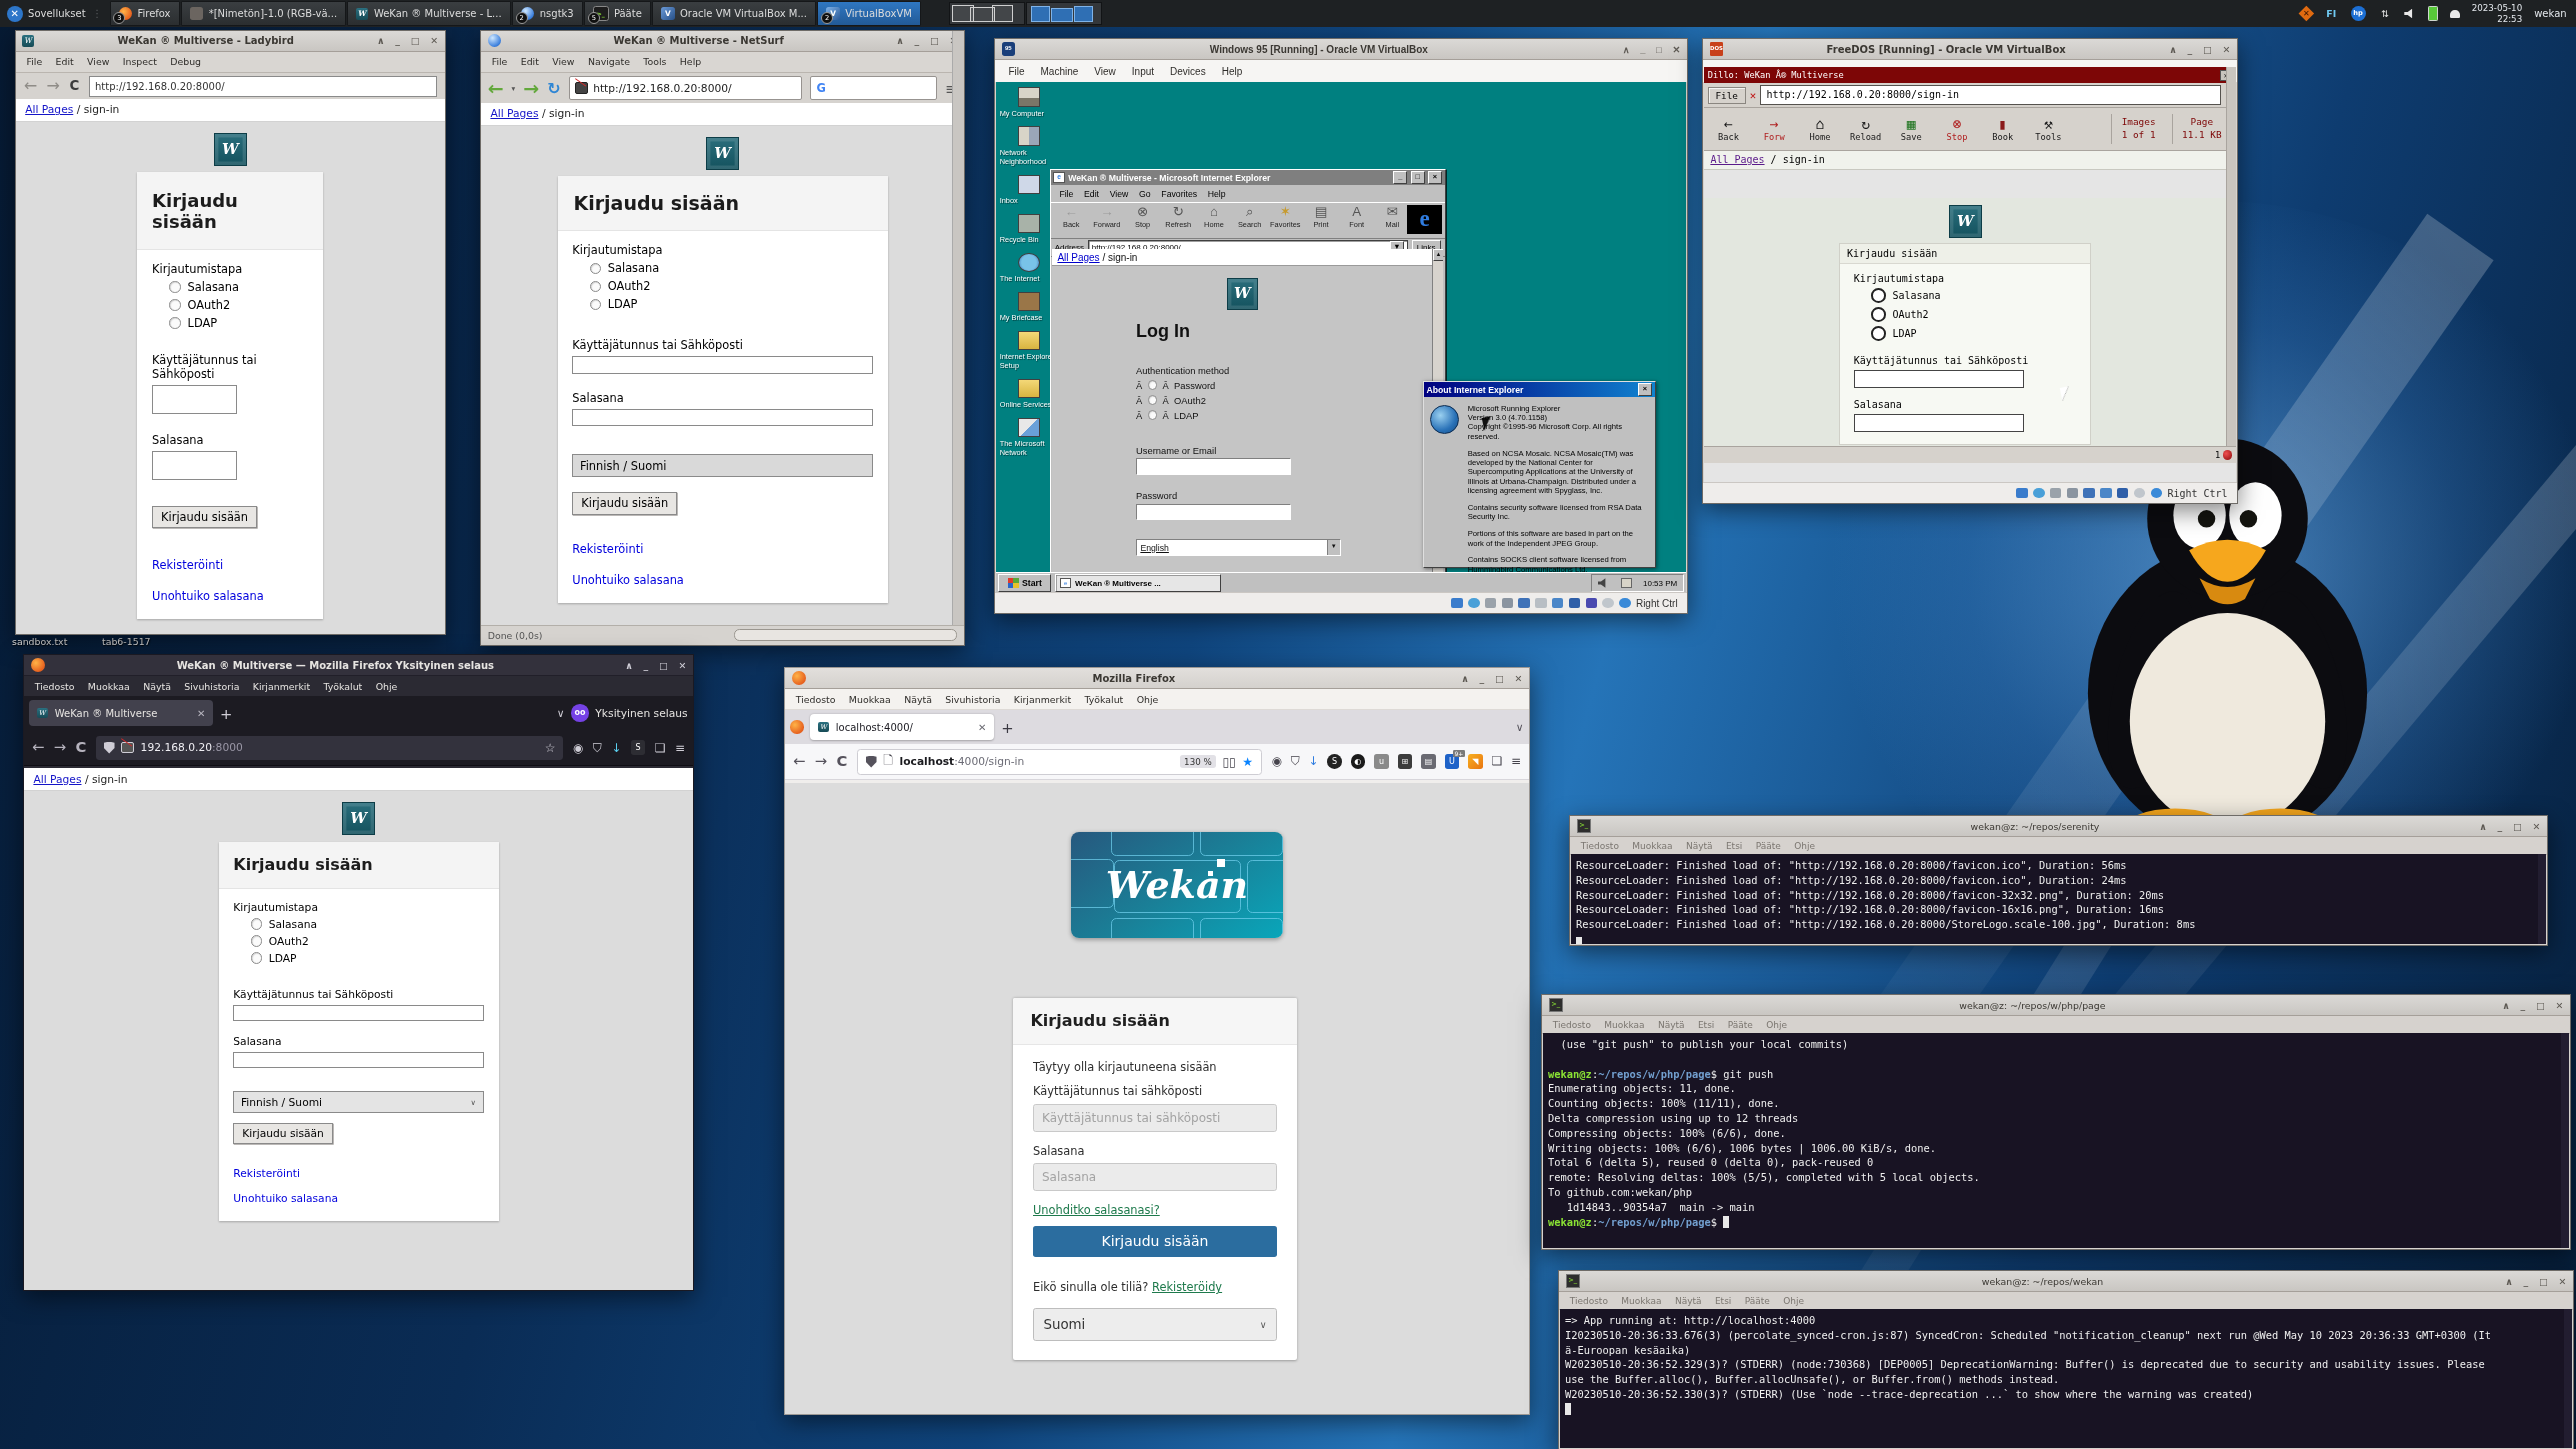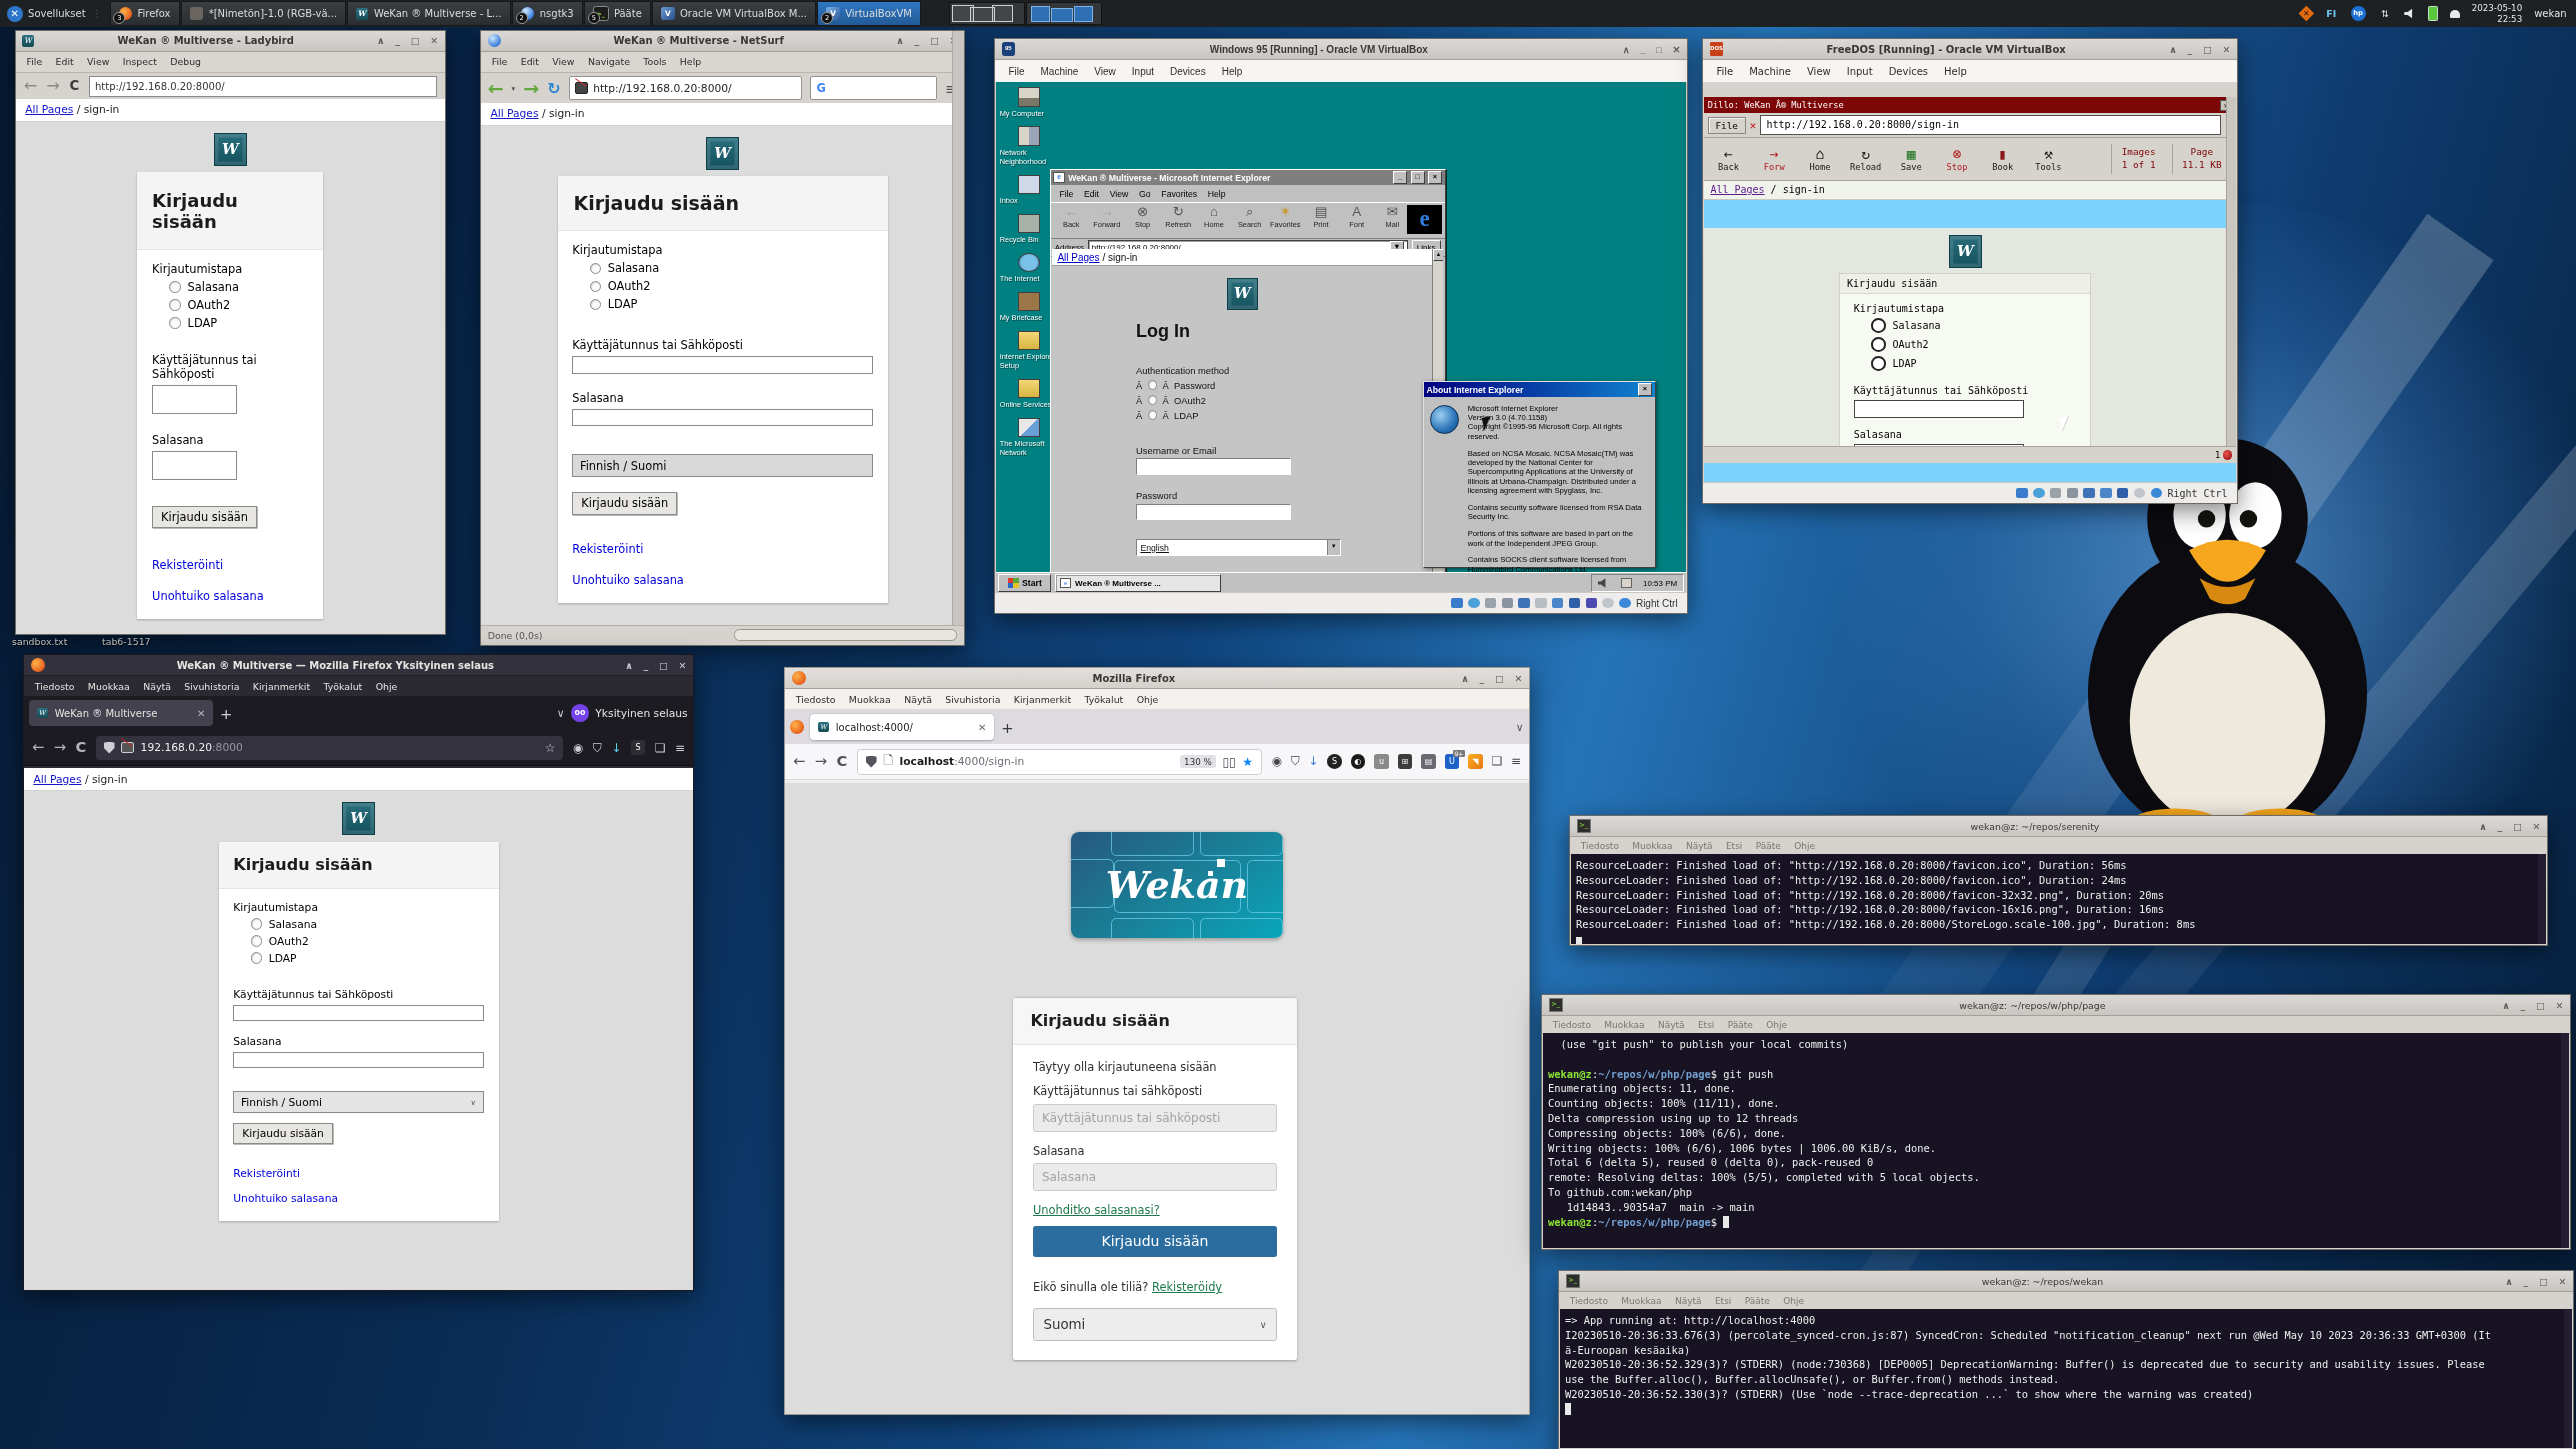--- a/index.html
+++ b/index.html
@@ -486,21 +486,21 @@
     </div>
 
     <div class="aboutdlg" style="left:427px;top:299px;width:231px;height:185px;">
       <div class="w95tb active">
         <span style="flex:1;">About Internet Explorer</span>
         <span class="w95btn">×</span>
       </div>
       <div style="position:absolute;left:6.7px;top:23px;" class="globe"></div>
       <span class="cursorarrow" style="left:59px;top:35px;"></span>
       <div style="position:absolute;left:44px;top:21.5px;right:6.7px;font-size:7.7px;line-height:9.4px;color:#000;">
-        <div>Microsoft Internet Explorer</div>
+        <div>Microsoft Running Explorer</div>
         <div>Version 3.0 (4.70.1158)</div>
         <div>Copyright ©1995-96 Microsoft Corp. All rights reserved.</div>
         <div>
             <div class="ap">Based on NCSA Mosaic. NCSA Mosaic(TM) was developed by the National Center for Supercomputing Applications at the University of Illinois at Urbana-Champaign. Distributed under a licensing agreement with Spyglass, Inc.</div>
             <div class="ap">Contains security software licensed from RSA Data Security Inc.</div>
             <div class="ap">Portions of this software are based in part on the work of the Independent JPEG Group.</div>
             <div class="ap">Contains SOCKS client software licensed from Hummingbird Communications Ltd.</div>
           </div>
       </div>
     </div>
@@ -554,21 +554,21 @@
       </span>
   </div>
   <div class="vb-mbar" style="font-family:'DejaVu Sans',sans-serif;">
       <span class="mi">File</span>
       <span class="mi">Machine</span>
       <span class="mi">View</span>
       <span class="mi">Input</span>
       <span class="mi">Devices</span>
       <span class="mi">Help</span>
     </div>
-  <div class="vmscreen" style="top:58px;bottom:20px;background:#7dd3fc;">
+  <div class="vmscreen" style="top:28px;bottom:20px;background:#e5e5e5;">
     <div class="dillotb">
       <span style="flex:1;">Dillo: WeKan Â® Multiverse</span>
       <span style="background:#c8c4be;color:#000;width:10.7px;text-align:center;border:0.7px solid #555;font-size:7.4px;">✕</span>
     </div>
     <div class="dillourl">
       <span class="dfile">File</span>
       <span style="color:#c01818;font-weight:bold;font-size:10.7px;">✕</span>
       <div class="durl">
           <span>http://192.168.0.20:8000/sign-in</span>
         </div>

